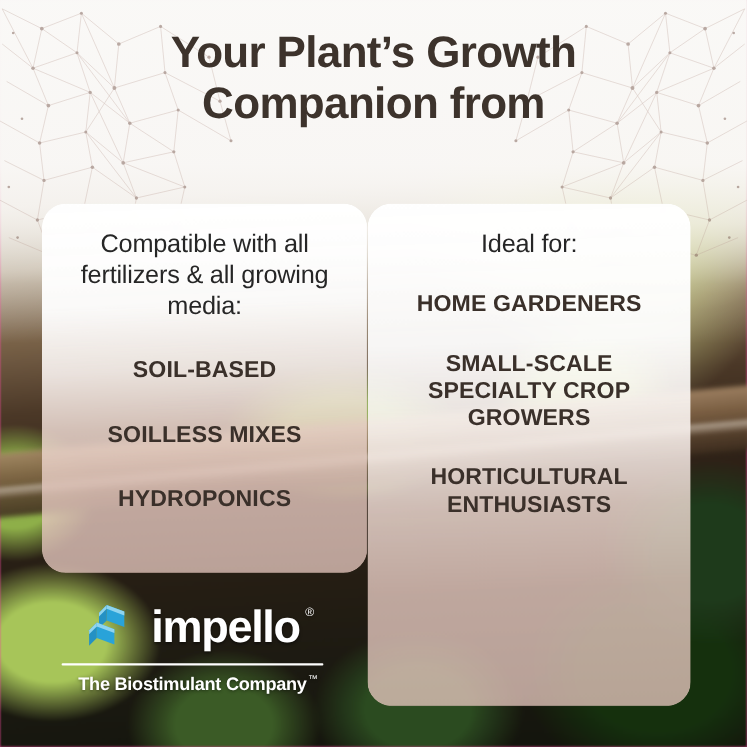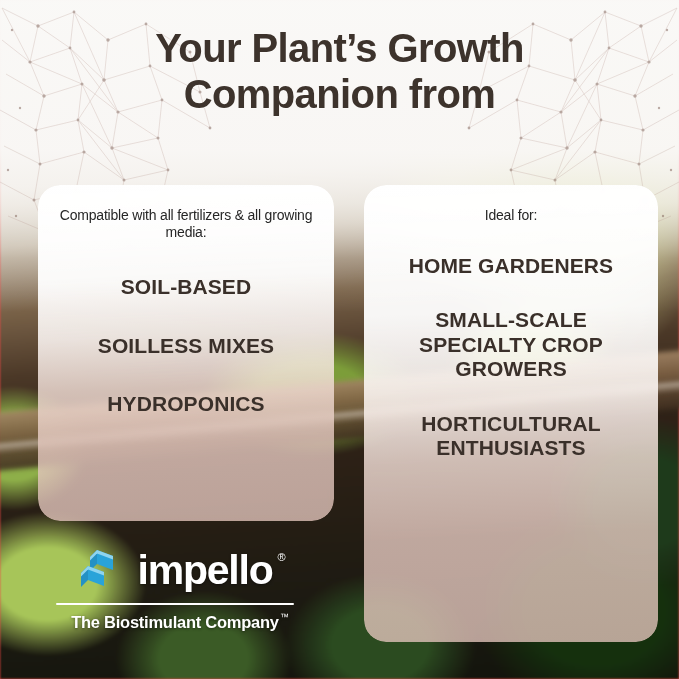--- a/index.html
+++ b/index.html
@@ -9,21 +9,21 @@
     width:679px; height:679px;
     overflow:hidden;
     font-family:"Liberation Sans", sans-serif;
     background:#000;
   }
 
   .stage {
     position:relative;
     width:679px; height:679px;
     overflow:hidden;
-    background:#ef4444;
+    background:#ec4899;
   }
 
   
   .bg-photo {
     position:absolute; inset:0;
     background:
       
       radial-gradient(circle at 84% 36%, rgba(214,226,150,.55) 0 7%, rgba(214,226,150,0) 18%),
       radial-gradient(circle at 69% 30%, rgba(236,241,196,.45) 0 5%, rgba(236,241,196,0) 14%),
       radial-gradient(circle at 93% 22%, rgba(225,235,178,.40) 0 6%, rgba(225,235,178,0) 16%),
@@ -134,25 +134,25 @@
       rgba(253,247,244,.88) 45%,
       rgba(243,223,215,.82) 60%,
       rgba(231,203,194,.80) 76%,
       rgba(224,194,185,.80) 100%);
     backdrop-filter:blur(3px);
     z-index:0;
   }
   .card-inner { position:relative; z-index:1; padding:22px 16px 20px; }
 
   .card-left  { left:0;   width:296px; height:336px; }
-  .card-right { left:326px; width:294px; height:457px; }
+  .card-right { left:296px; width:294px; height:457px; }
 
   .card-head {
     color:#262626;
-    font-size:14px;
+    font-size:23px;
     font-weight:400;
     line-height:1.22;
     letter-spacing:-.2px;
     margin-bottom:6px;
   }
   .card-right .card-head { margin-bottom:22px; }
 
   .card-item {
     color:#3a302a;
     font-weight:bold;

